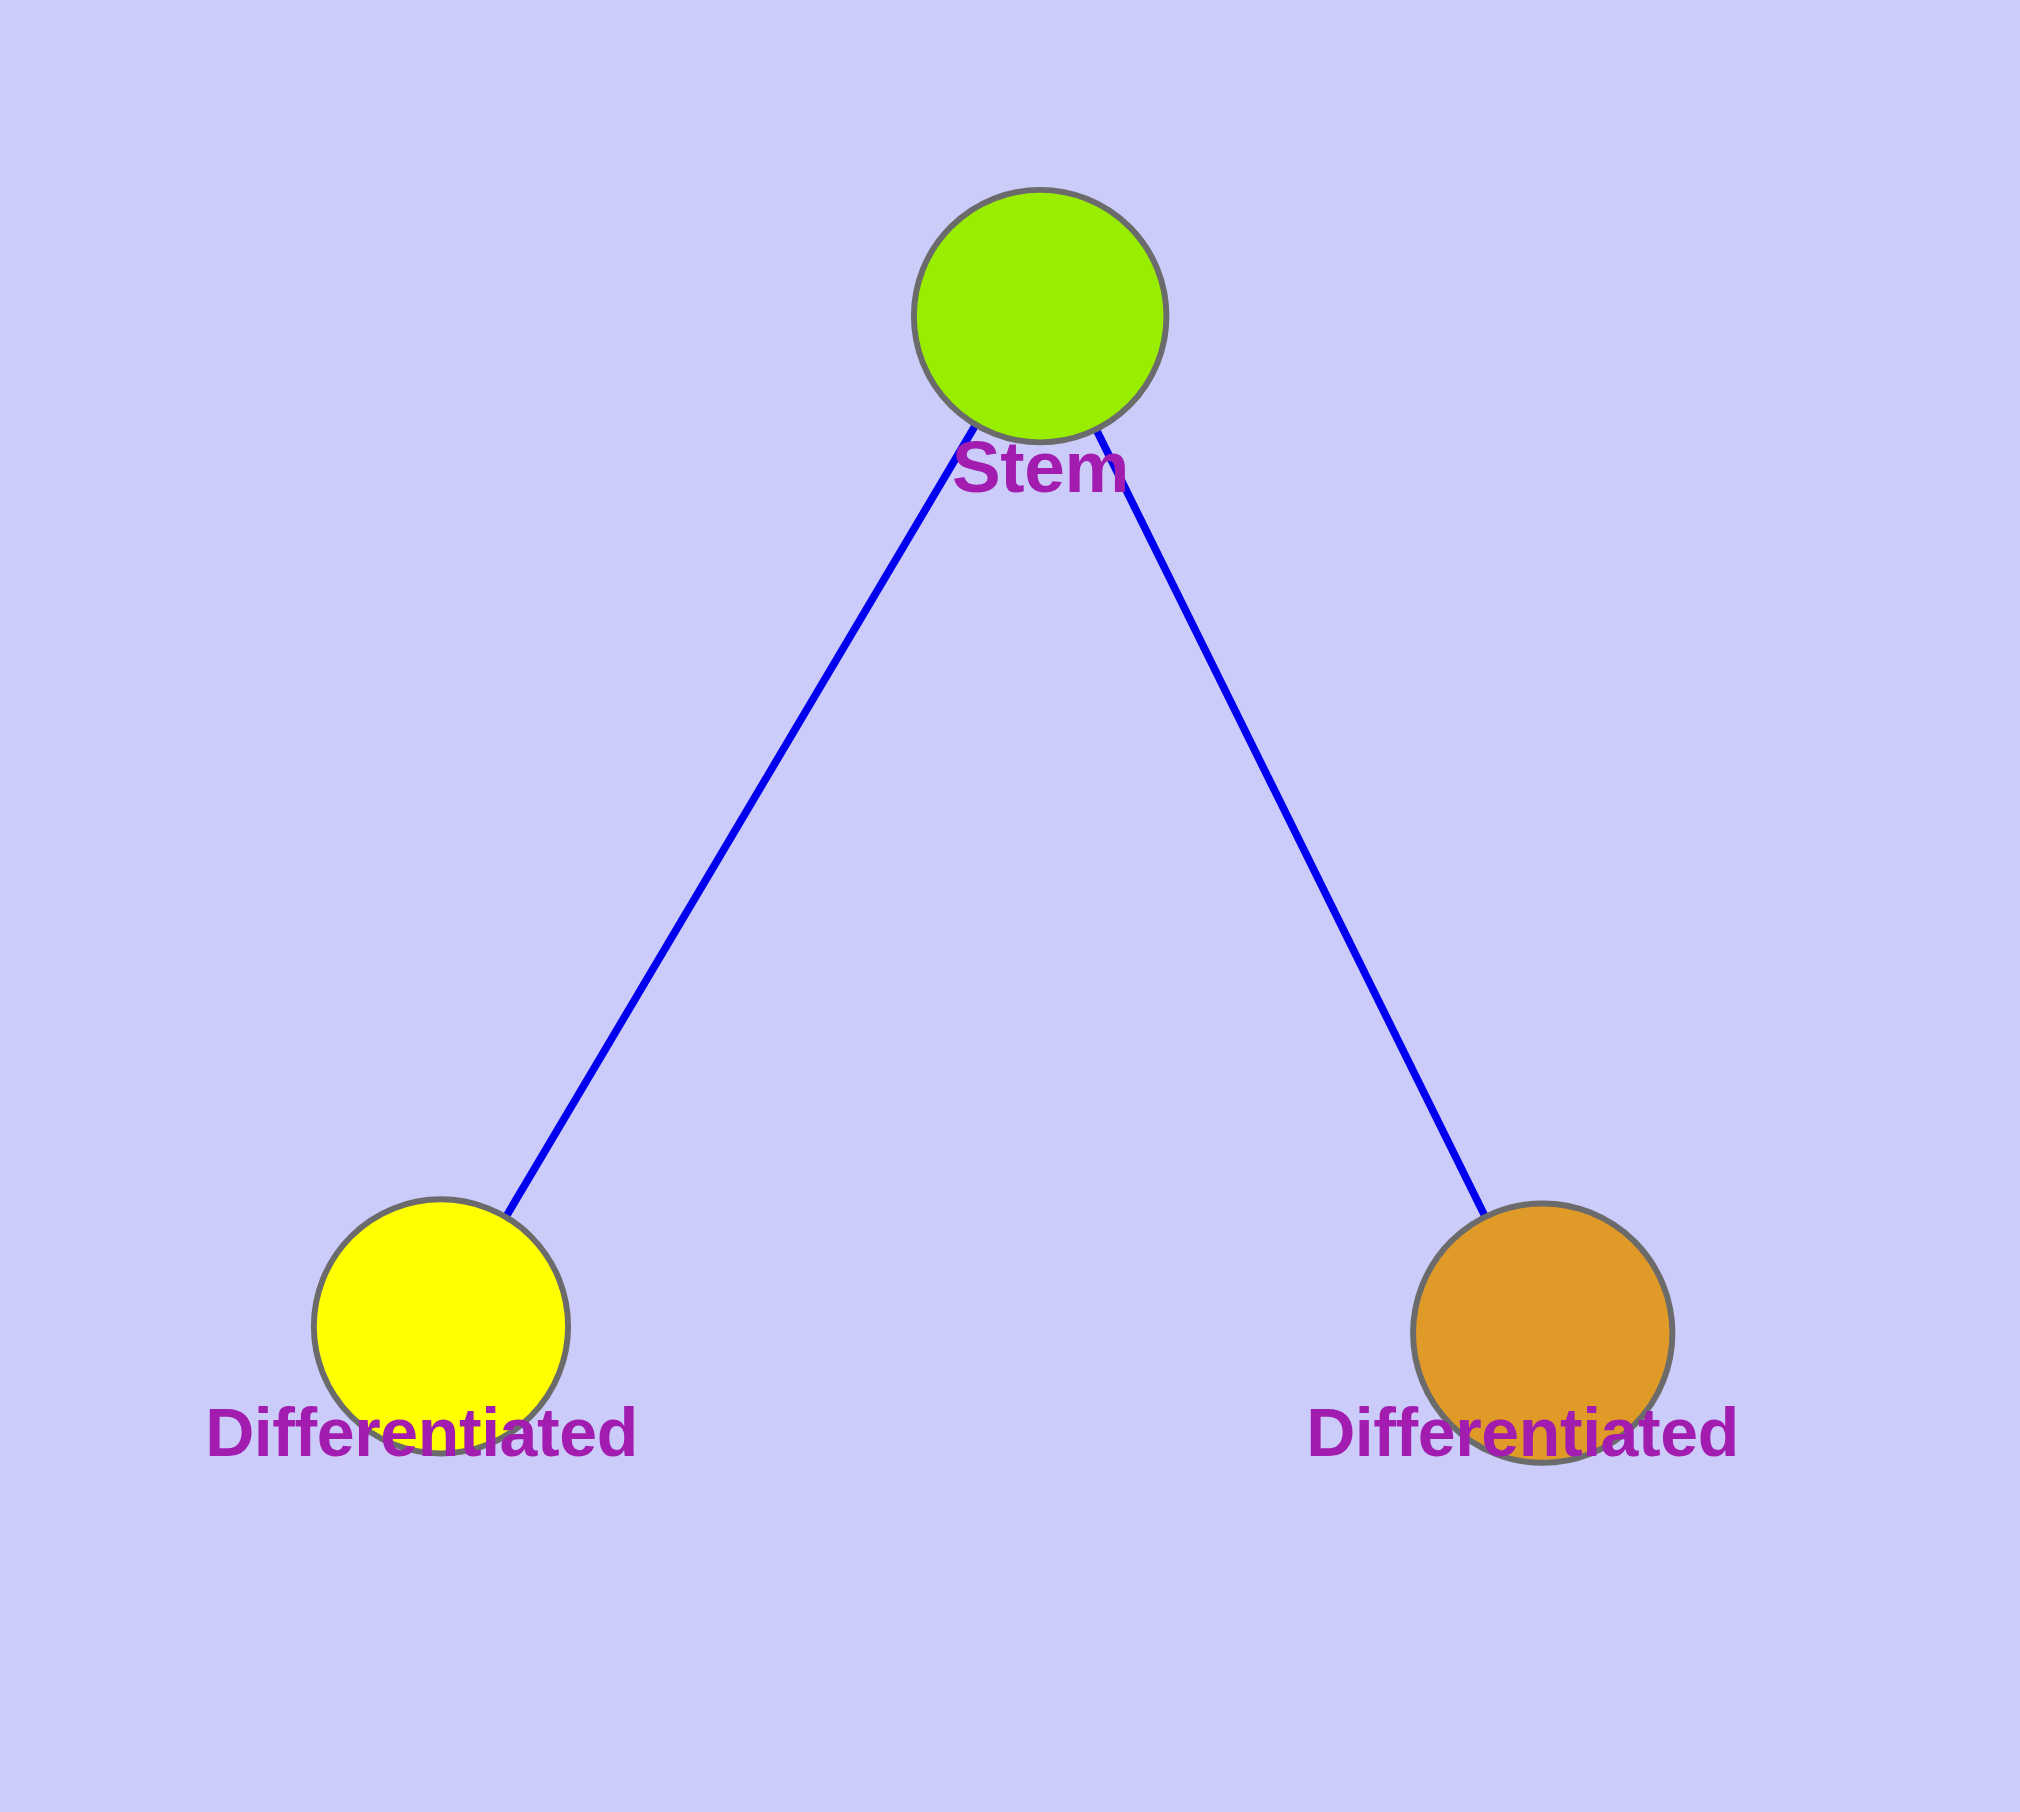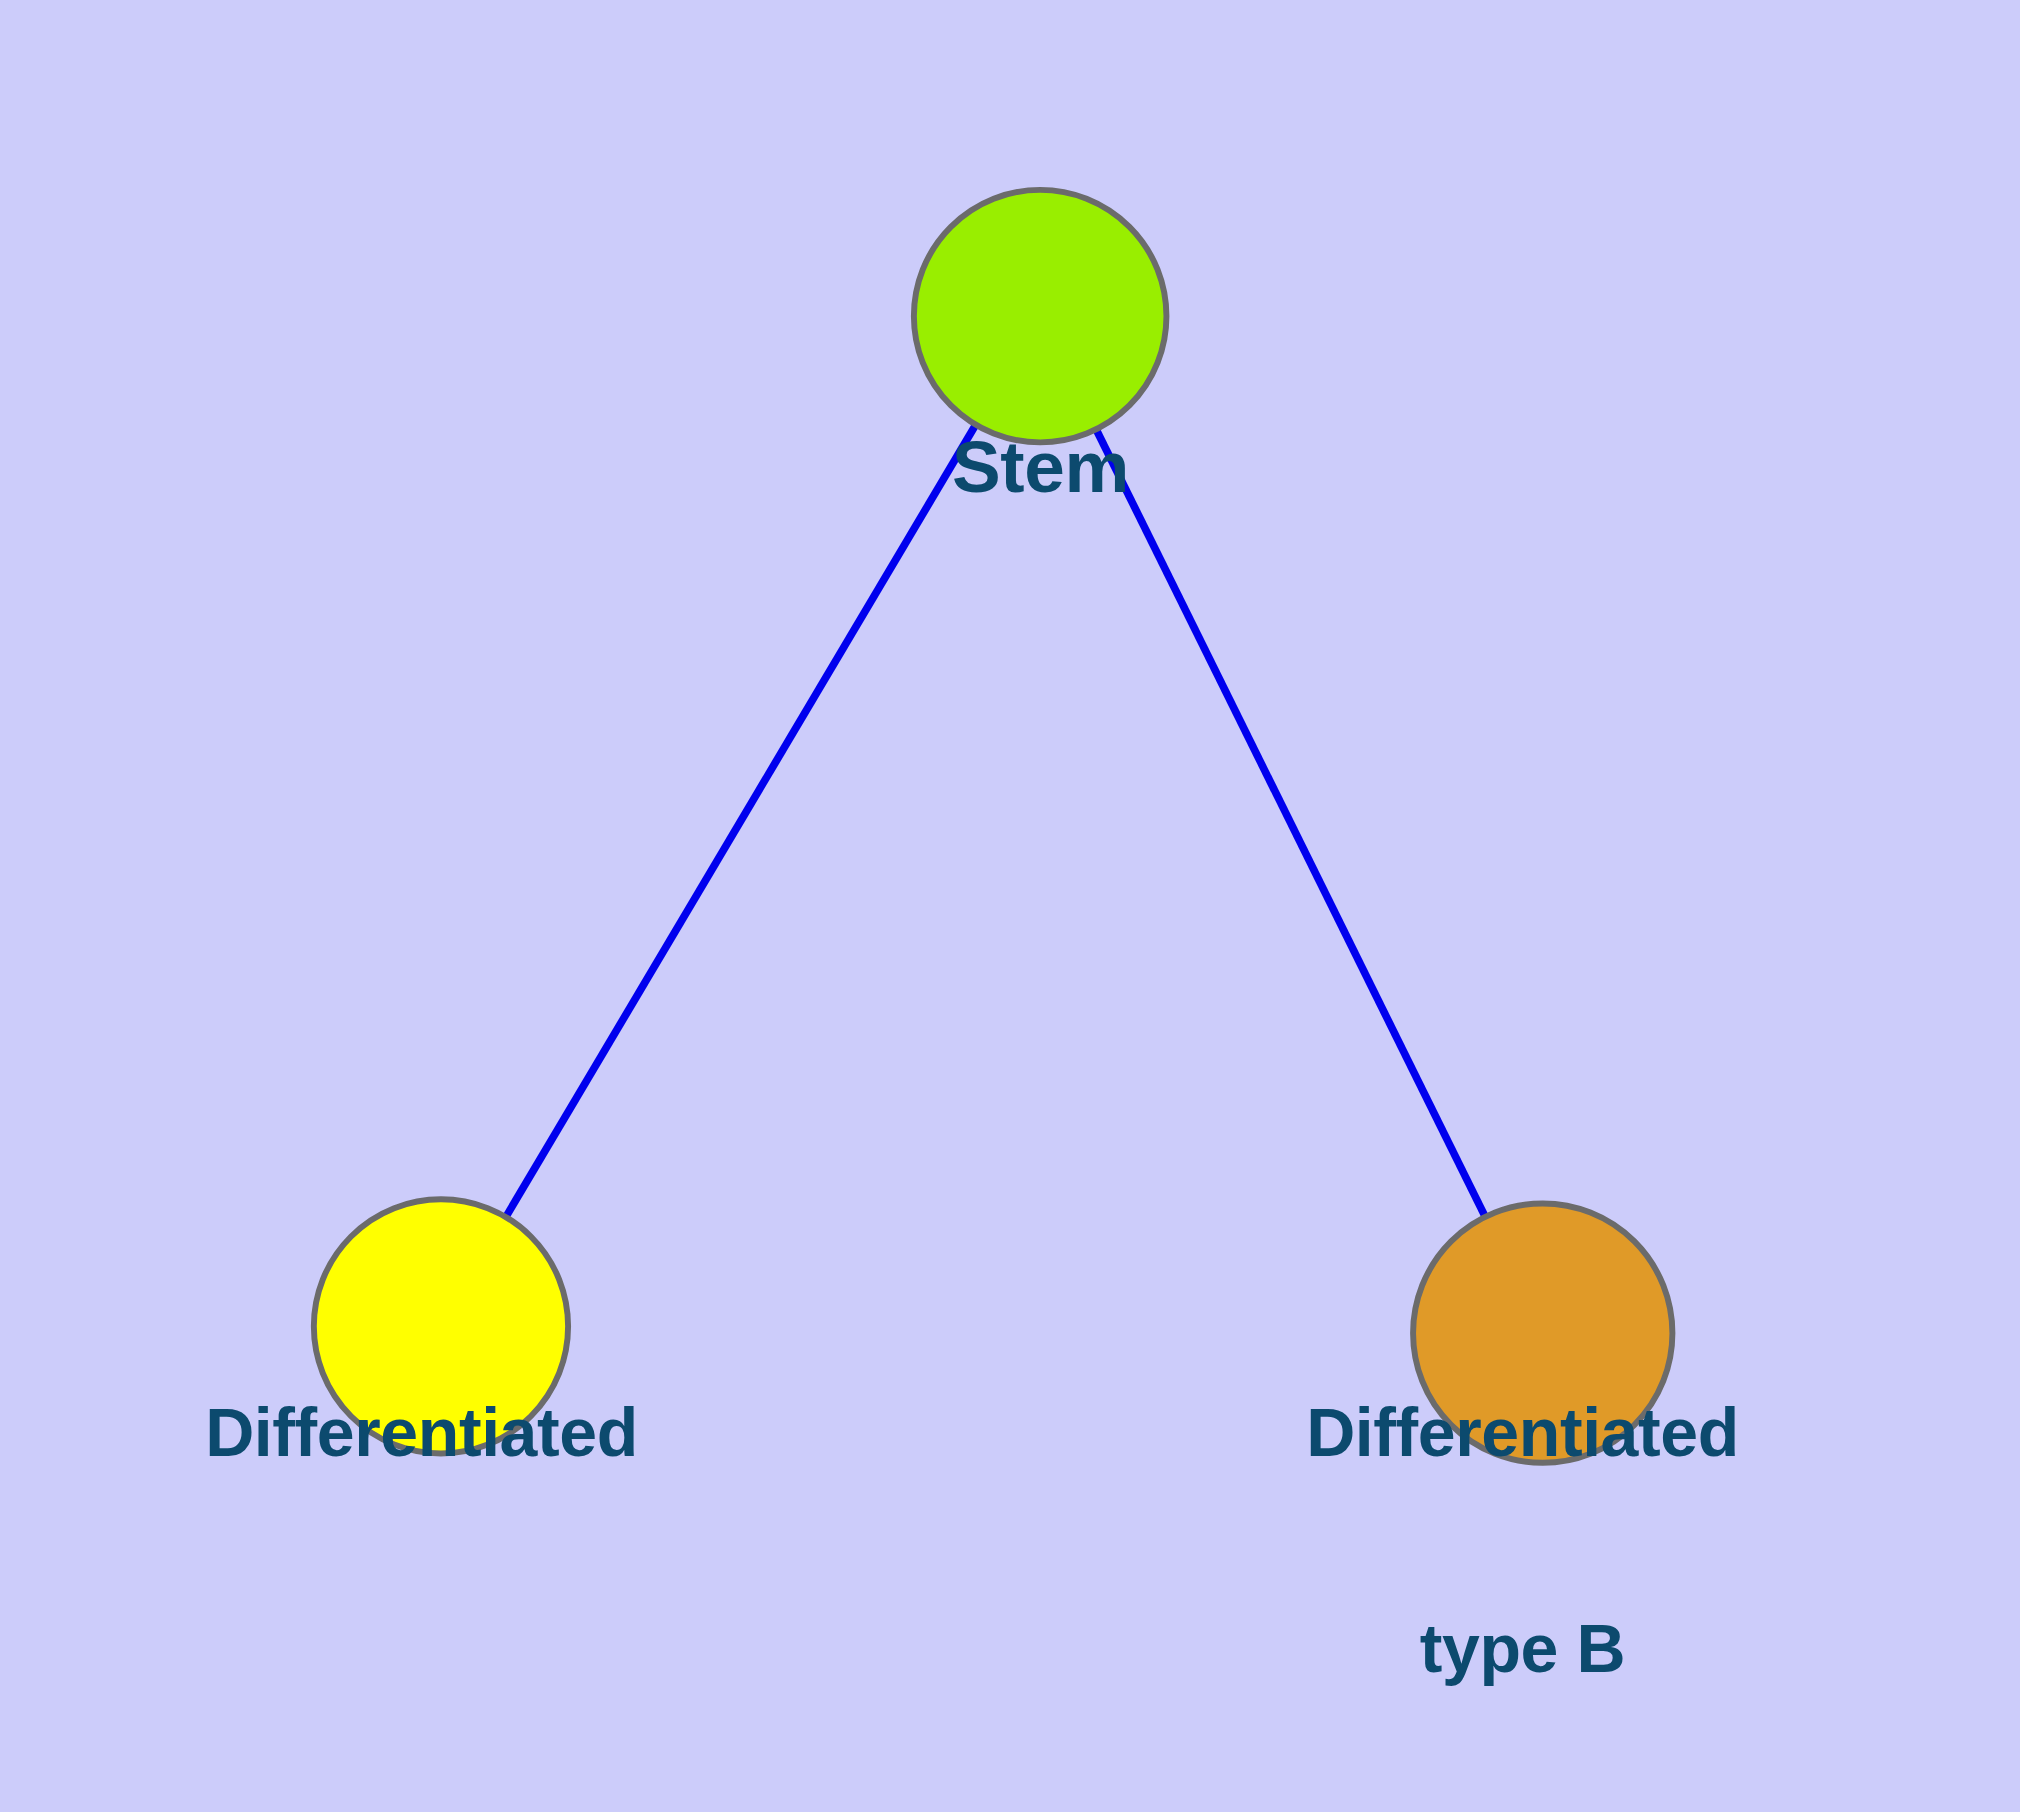--- a/index.html
+++ b/index.html
@@ -27,21 +27,21 @@
     position: absolute;
     left: 0;
     top: 0;
     width: 2021px;
     height: 1812px;
   }
   .node-label {
     position: absolute;
     text-align: center;
     font-weight: bold;
-    color: #0c4a6e;
+    color: #a21caf;
     line-height: 1.06;
     white-space: pre;
     letter-spacing: -0.4px;
     pointer-events: none;
   }
   #label-stem {
     font-size: 73px;
     left: 786px;
     top: 273px;
     width: 509px;
@@ -83,17 +83,16 @@
   <div class="node-label" id="label-stem">
     <div>Stem</div>
   </div>
 
   <div class="node-label" id="label-diff-a">
     <div>Differentiated</div>
   </div>
 
   <div class="node-label" id="label-diff-b">
     <div>Differentiated</div>
-    <div>type B</div>
   </div>
 
 </div>
 
 
 </body></html>

